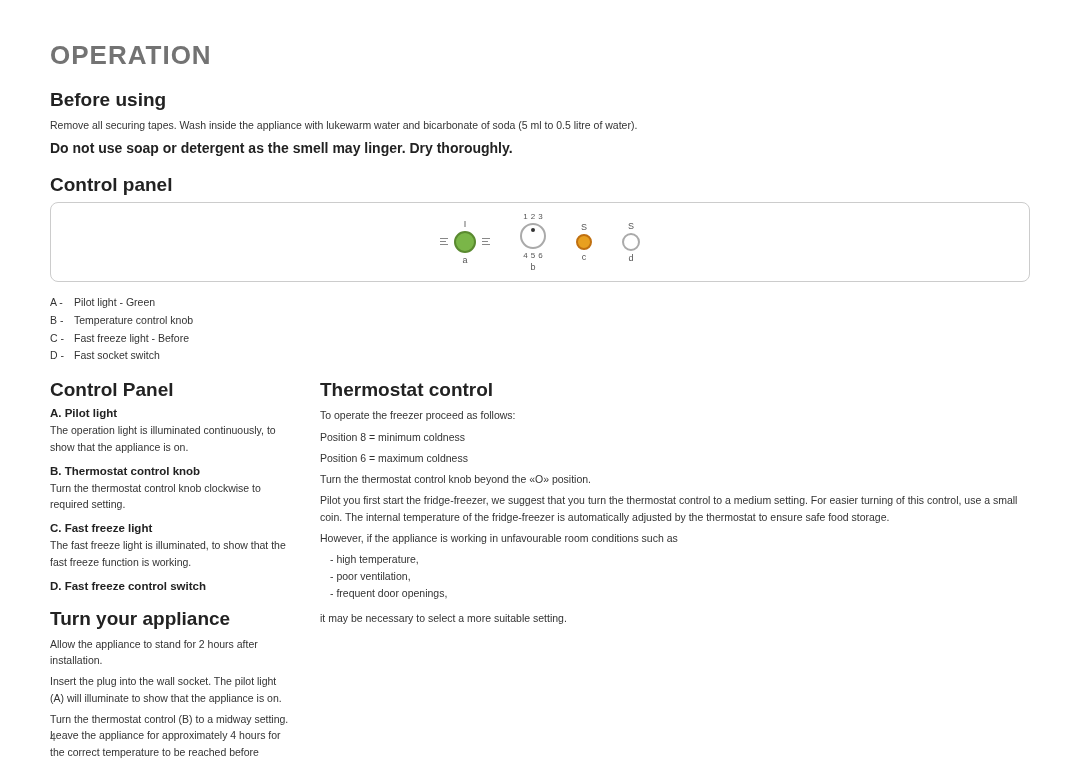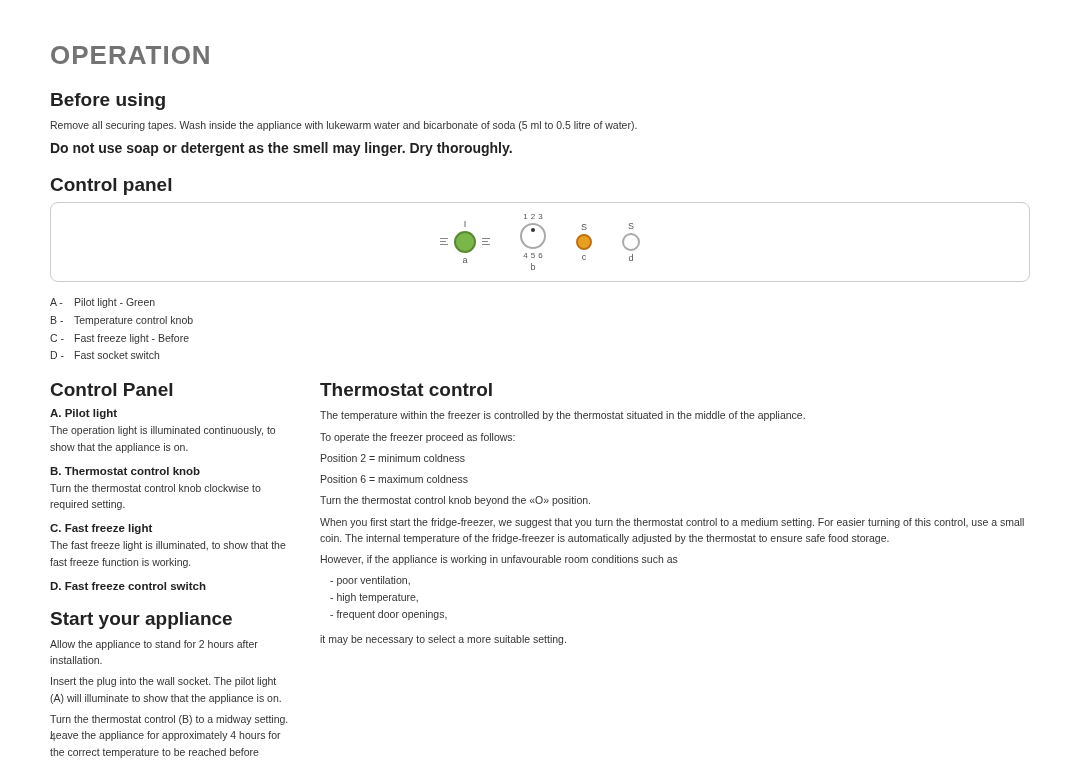--- a/index.html
+++ b/index.html
@@ -271,44 +271,43 @@
     <div class="sub-section">
       <h3 class="sub-title">C. Fast freeze light</h3>
       <p class="body-text">The fast freeze light is illuminated, to show that the fast freeze function is working.</p>
     </div>
 
     <div class="sub-section">
       <h3 class="sub-title">D. Fast freeze control switch</h3>
     </div>
 
     <div class="sub-section" style="margin-top:16px;">
-      <h2 class="section-title">Start your appliance</h2>
+      <h2 class="section-title">Turn your appliance</h2>
       <p class="body-text">Allow the appliance to stand for 2 hours after installation.</p>
       <p class="body-text">Insert the plug into the wall socket. The pilot light (A) will illuminate to show that the appliance is on.</p>
       <p class="body-text">Turn the thermostat control (B) to a midway setting. Leave the appliance for approximately 4 hours for the correct temperature to be reached before placing food inside.</p>
 
     </div>
 
   </div>
 
   <div class="col-right">
 
     <h2 class="section-title">Thermostat control</h2>
 
-    <p class="body-text">The temperature within the freezer is controlled by the thermostat situated in the middle of the appliance.</p>
     <p class="body-text">To operate the freezer proceed as follows:</p>
-    <p class="body-text">Position 2 = minimum coldness</p>
+    <p class="body-text">Position 8 = minimum coldness</p>
     <p class="body-text">Position 6 = maximum coldness</p>
     <p class="body-text">Turn the thermostat control knob beyond the «O» position.</p>
-    <p class="body-text">When you first start the fridge-freezer, we suggest that you turn the thermostat control to a medium setting. For easier turning of this control, use a small coin. The internal temperature of the fridge-freezer is automatically adjusted by the thermostat to ensure safe food storage.</p>
+    <p class="body-text">Pilot you first start the fridge-freezer, we suggest that you turn the thermostat control to a medium setting. For easier turning of this control, use a small coin. The internal temperature of the fridge-freezer is automatically adjusted by the thermostat to ensure safe food storage.</p>
     <p class="body-text">However, if the appliance is working in unfavourable room conditions such as</p>
 
     <ul class="dash-list">
+      <li>high temperature,</li>
       <li>poor ventilation,</li>
-      <li>high temperature,</li>
       <li>frequent door openings,</li>
     </ul>
 
     <p class="body-text" style="margin-top:8px;">it may be necessary to select a more suitable setting.</p>
 
   </div>
 
 </div>
 
 <div class="page-number">4</div>

